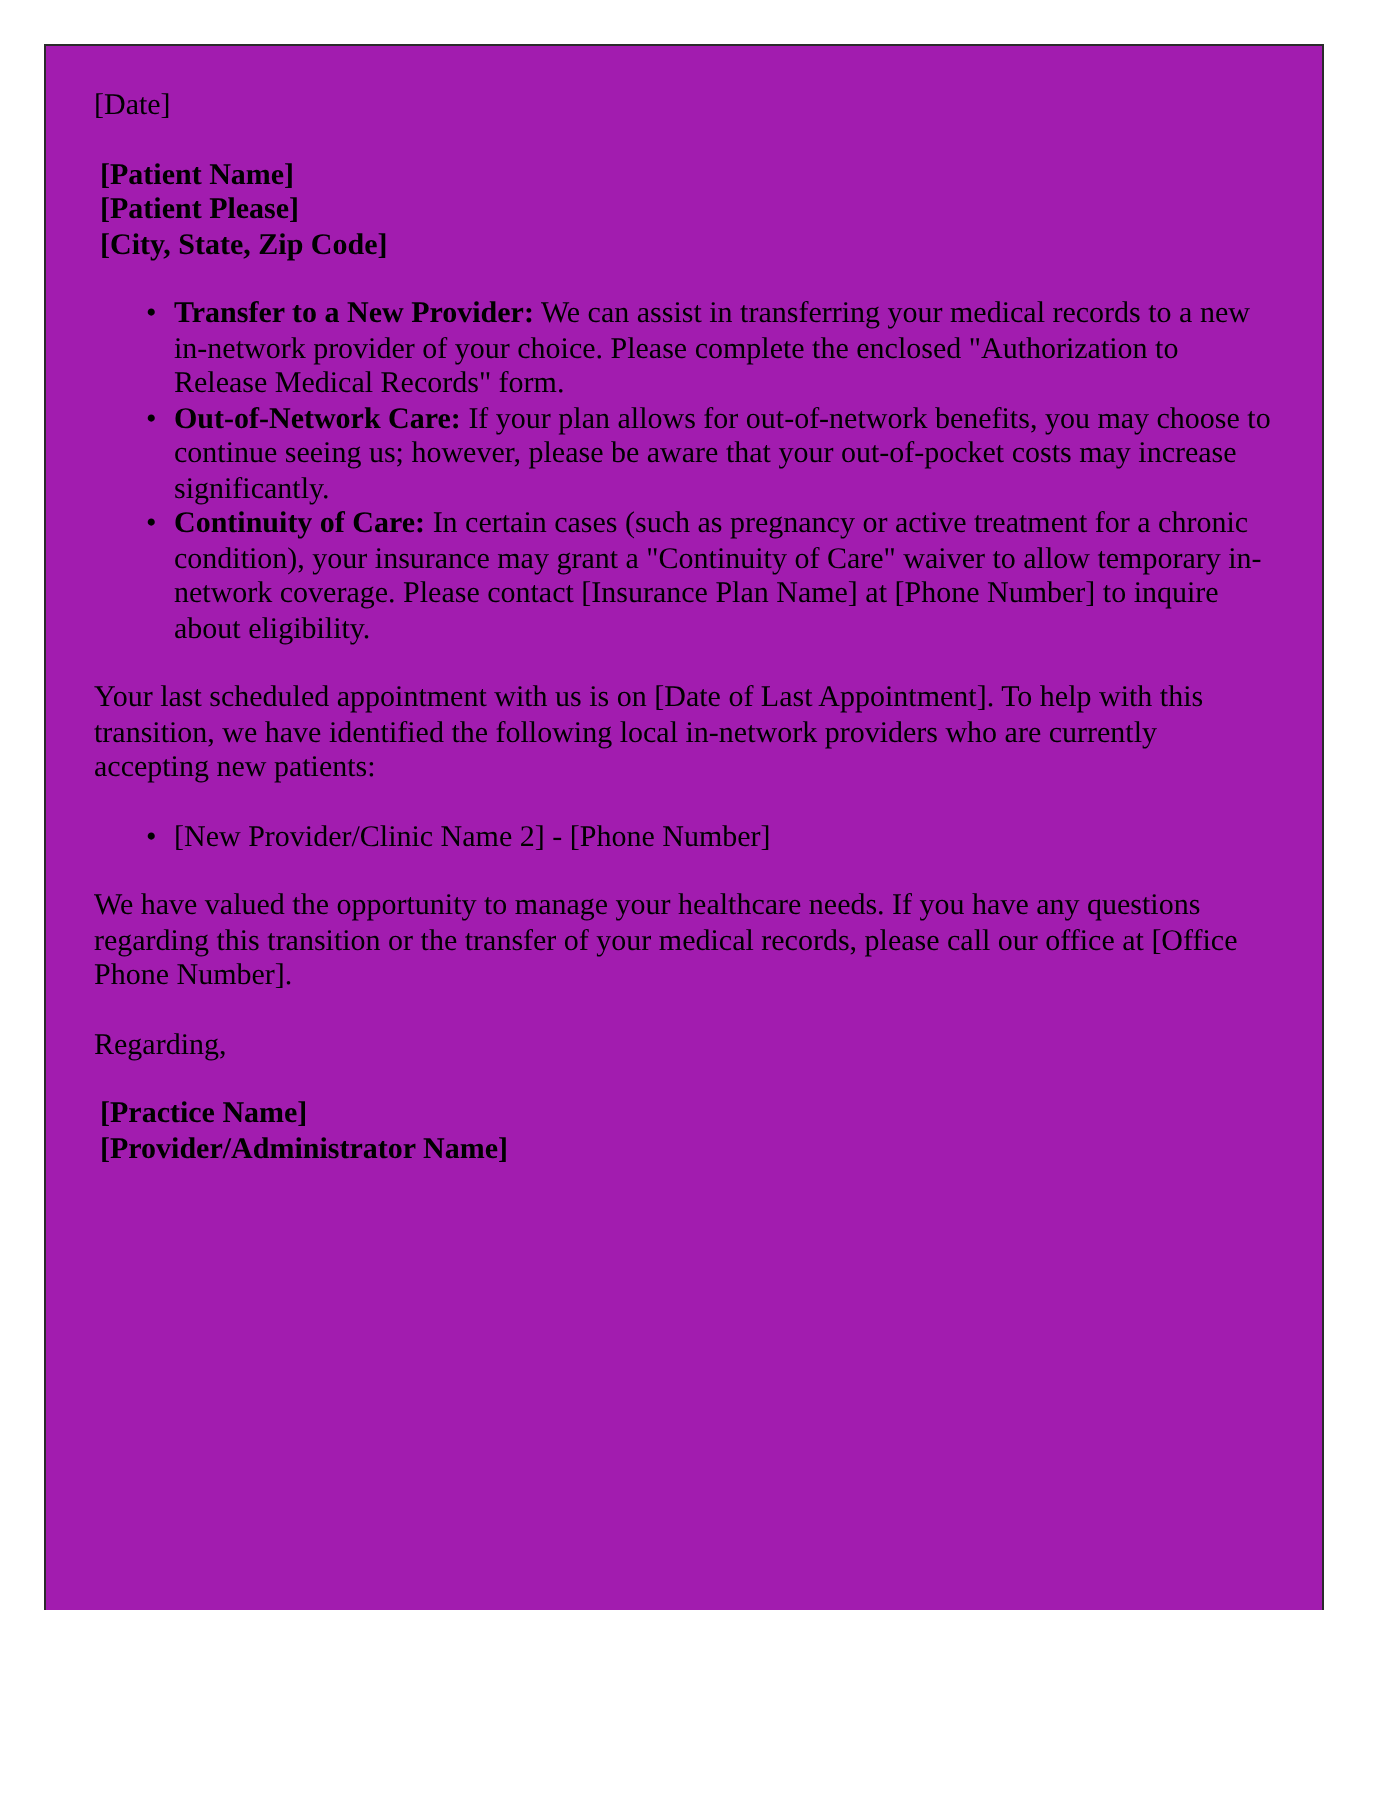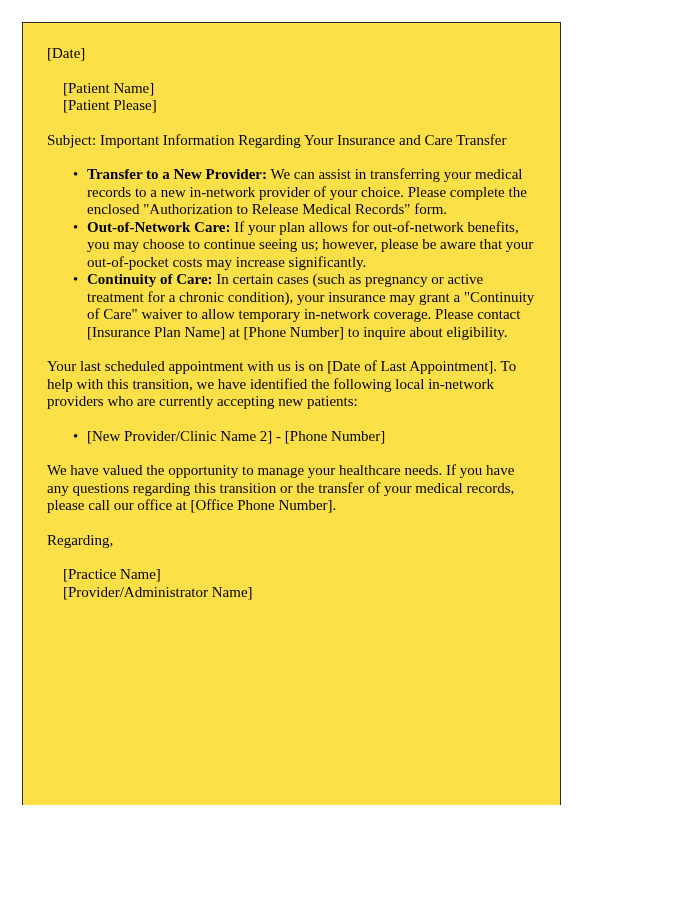--- a/index.html
+++ b/index.html
@@ -11,26 +11,26 @@
     width: 700px;
     height: 900px;
     overflow: hidden;
     font-family: "Liberation Serif", "DejaVu Serif", serif;
     color: #000000;
   }
   .page {
     position: absolute;
     left: 22px;
     top: 22px;
-    width: 539px;
+    width: 640px;
     height: 783px;
     border: 1px solid #2b2b2b;
     border-bottom: none;
     box-sizing: border-box;
-    background: #fde047;
+    background: #a21caf;
     overflow: hidden;
   }
   .page-inner {
     padding: 22px 24px 0 24px;
   }
   .letter {
     font-size: 15px;
     line-height: 17.5px;
   }
   .line {
@@ -58,37 +58,38 @@
     font-size: 15px;
     line-height: 17.5px;
   }
   ul.bullets.tight li {
     white-space: nowrap;
   }
   .b {
     font-weight: bold;
   }
   .addr-block {
-    margin: 0 0 17px 16px;
+    margin: 0 0 17px 3px;
+    font-weight: bold;
   }
 </style>
 </head>
 <body>
 
 <div class="page">
   <div class="page-inner letter">
 
     <p class="para">[Date]</p>
 
     <div class="addr-block">
       <div class="line">[Patient Name]</div>
       <div class="line">[Patient Please]</div>
+      <div class="line">[City, State, Zip Code]</div>
     </div>
 
-    <p class="para">Subject: Important Information Regarding Your Insurance and Care Transfer</p>
 
 
 
 
     <ul class="bullets">
       <li><span class="b">Transfer to a New Provider:</span><span> We can assist in transferring your medical records to a new in-network provider of your choice. Please complete the enclosed "Authorization to Release Medical Records" form.</span></li>
       <li><span class="b">Out-of-Network Care:</span><span> If your plan allows for out-of-network benefits, you may choose to continue seeing us; however, please be aware that your out-of-pocket costs may increase significantly.</span></li>
       <li><span class="b">Continuity of Care:</span><span> In certain cases (such as pregnancy or active treatment for a chronic condition), your insurance may grant a "Continuity of Care" waiver to allow temporary in-network coverage. Please contact [Insurance Plan Name] at [Phone Number] to inquire about eligibility.</span></li>
     </ul>
 

